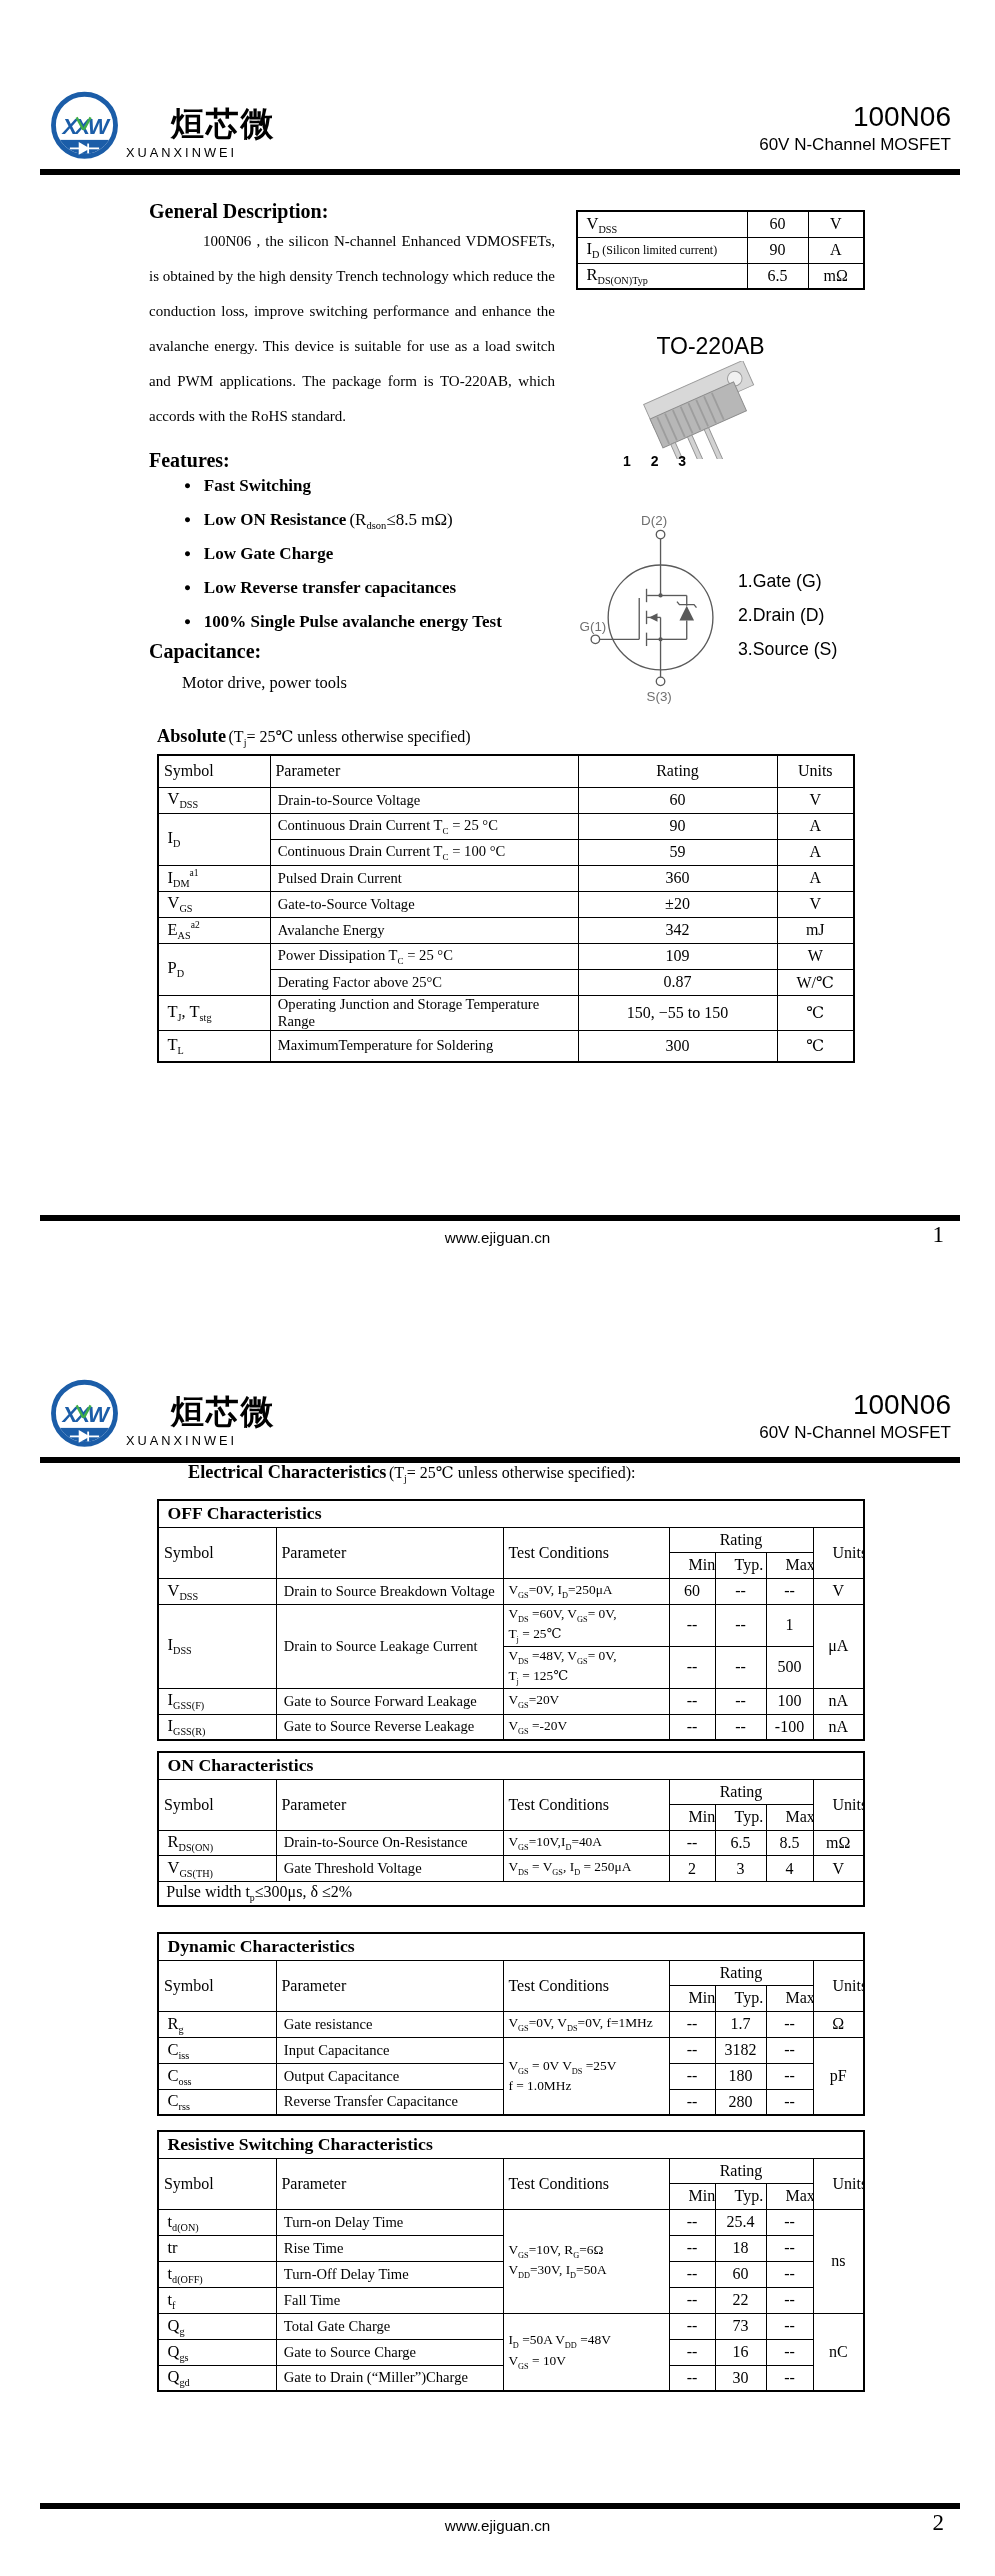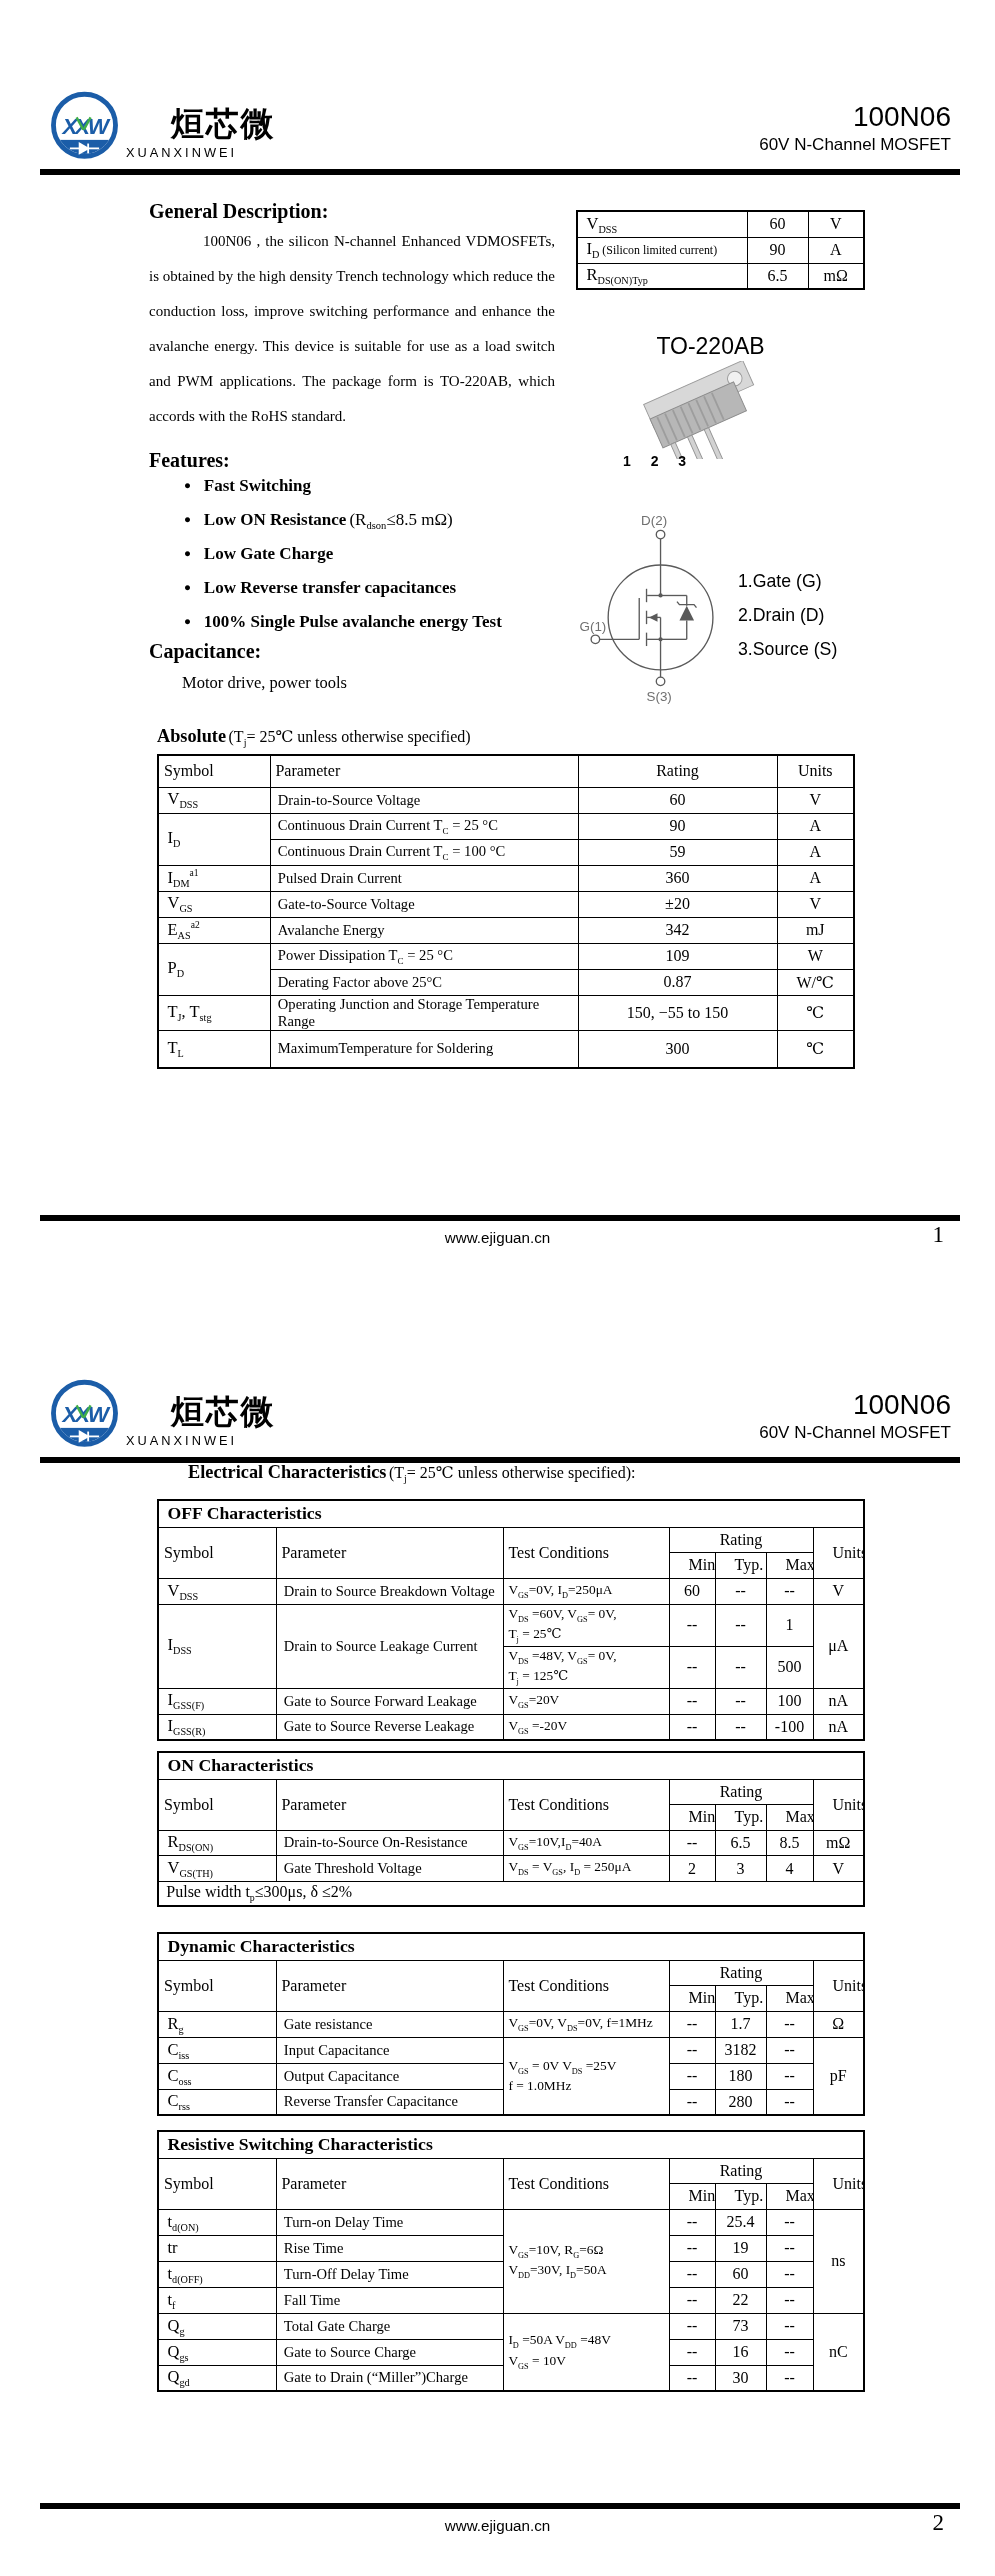--- a/index.html
+++ b/index.html
@@ -272,21 +272,21 @@
           <td class="par">Derating Factor above 25°C</td>
           <td class="val">0.87</td>
           <td class="val">W/℃</td>
         </tr>
         <tr style="height:26px">
           <td class="sym">T<sub>J</sub>,  T<sub>stg</sub></td>
           <td class="par">Operating Junction and Storage Temperature Range</td>
           <td class="val">150,  −55 to 150</td>
           <td class="val">℃</td>
         </tr>
-        <tr style="height:38px">
+        <tr style="height:32px">
           <td class="sym">T<sub>L</sub></td>
           <td class="par">MaximumTemperature for Soldering</td>
           <td class="val">300</td>
           <td class="val">℃</td>
         </tr>
       </tbody>
         </table>
     </div>
 
     <div class="abs rule" style="left:40px;top:1215px;width:920px"></div>
@@ -550,21 +550,21 @@
           <td rowspan="4" class="cnd">V<sub>GS</sub>=10V,  R<sub>G</sub>=6Ω<br>V<sub>DD</sub>=30V,  I<sub>D</sub>=50A</td>
           <td class="val">--</td>
           <td class="val">25.4</td>
           <td class="val">--</td>
           <td rowspan="4" class="val">ns</td>
         </tr>
         <tr style="height:26px">
           <td class="sym">tr</td>
           <td class="par">Rise Time</td>
           <td class="val">--</td>
-          <td class="val">19</td>
+          <td class="val">18</td>
           <td class="val">--</td>
         </tr>
         <tr style="height:26px">
           <td class="sym">t<sub>d(OFF)</sub></td>
           <td class="par">Turn-Off Delay Time</td>
           <td class="val">--</td>
           <td class="val">60</td>
           <td class="val">--</td>
         </tr>
         <tr style="height:26px">

